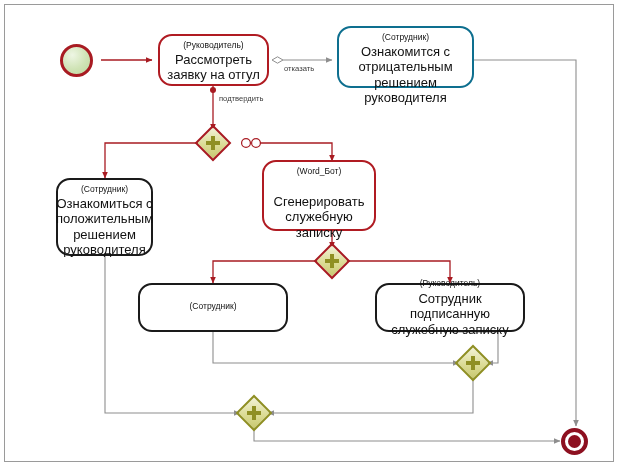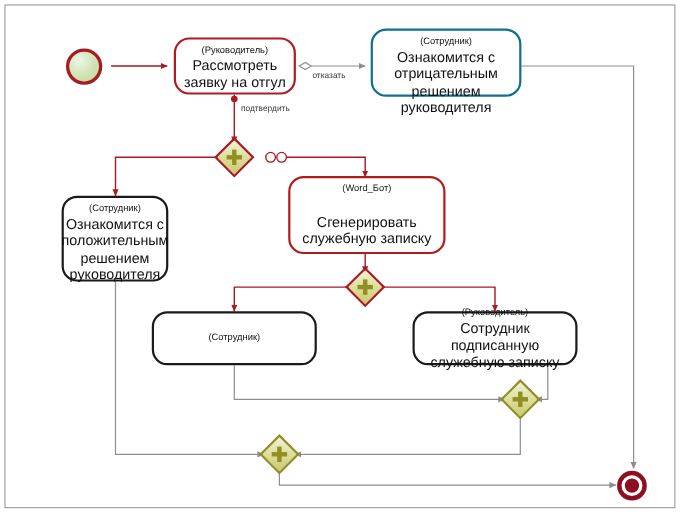--- a/index.html
+++ b/index.html
@@ -208,28 +208,28 @@
   <div class="task red" style="left:158px; top:34px; width:111px; height:52px;">
     <div class="role">(Руководитель)</div>
     <div class="title">Рассмотреть заявку на отгул</div>
   </div>
 
   <div class="task teal" style="left:337px; top:26px; width:137px; height:62px;">
     <div class="role">(Сотрудник)</div>
     <div class="title">Ознакомится с отрицательным решением руководителя</div>
   </div>
 
-  <div class="task red" style="left:262px; top:160px; width:143px; height:71px;">
+  <div class="task red" style="left:262px; top:160px; width:114px; height:71px;">
     <div class="role">(Word_Бот)</div>
     <div class="title" style="margin-top:16px;">Сгенерировать служебную записку</div>
   </div>
 
   <div class="task dark" style="left:56px; top:178px; width:97px; height:78px;">
     <div class="role">(Сотрудник)</div>
-    <div class="title">Ознакомится с положительным решением руководителя</div>
+    <div class="title">Ознакомиться с положительным решением руководителя</div>
   </div>
 
   <div class="task dark centerv" style="left:138px; top:283px; width:150px; height:49px;">
     <div class="role">(Сотрудник)</div>
   </div>
 
   <div class="task dark centerv" style="left:375px; top:283px; width:150px; height:49px;">
     <div class="role">(Руководитель)</div>
     <div class="title">Сотрудник подписанную служебную записку</div>
   </div>

